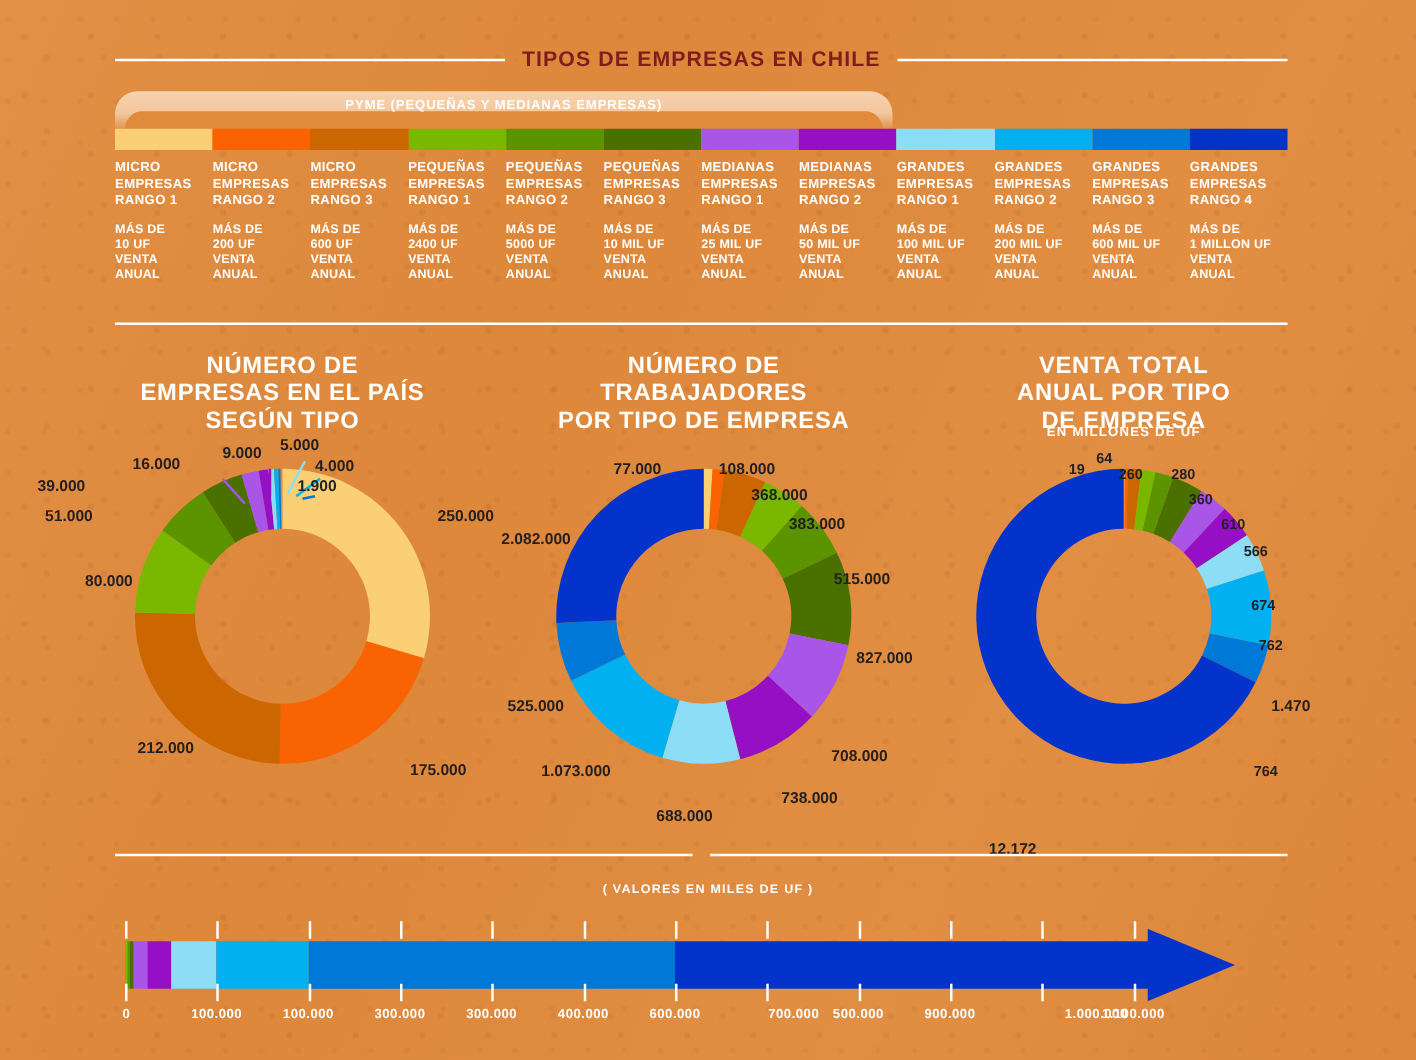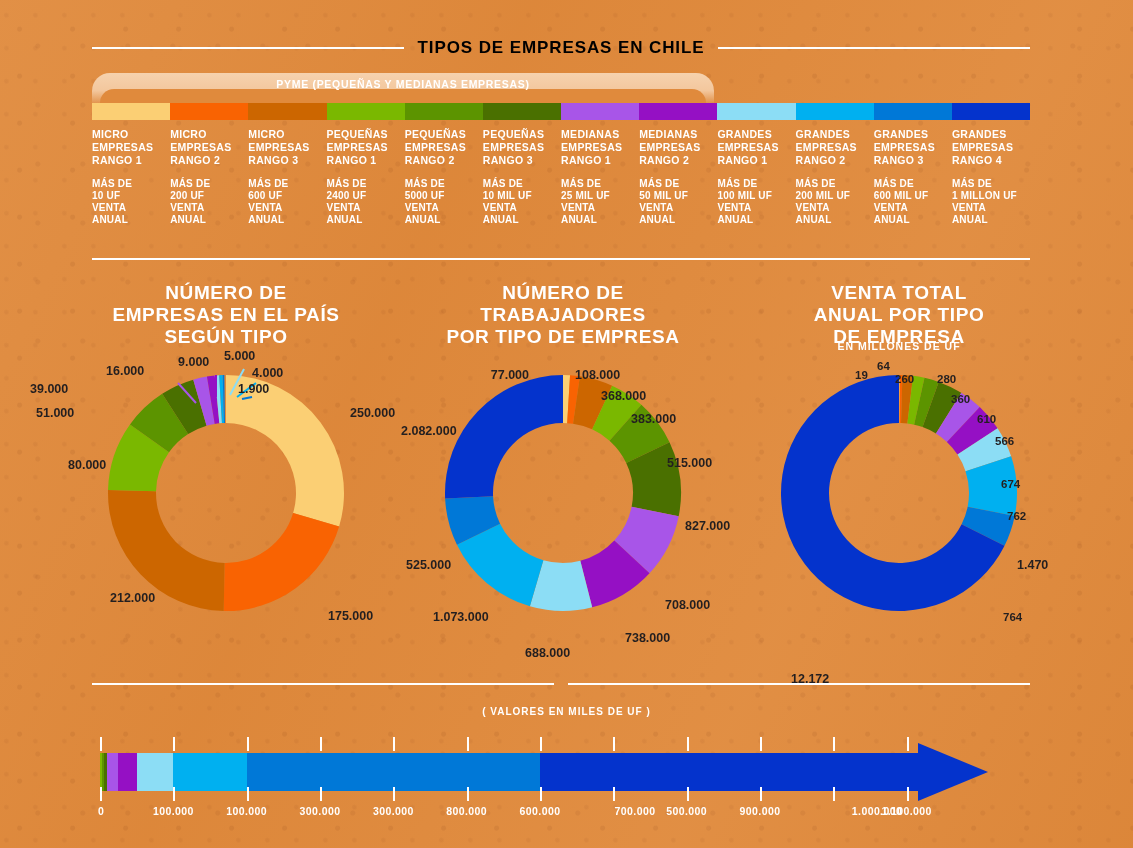--- a/index.html
+++ b/index.html
@@ -27,21 +27,21 @@
   .texture2{
     position:absolute;inset:0;pointer-events:none;z-index:0;
     background:linear-gradient(115deg, rgba(255,255,255,.05), rgba(160,80,20,.05) 35%, rgba(255,255,255,.04) 70%, rgba(150,75,18,.06));
   }
   .page{position:relative;z-index:2;width:1133px;height:848px;}
 
   
   .sec-head{position:absolute;display:flex;align-items:center;gap:14px;}
   .sec-head .rule{flex:1 1 auto;height:2px;background:#ffffff;}
   .sec-head .txt{
-    color:#000000;font-weight:bold;letter-spacing:.9px;white-space:nowrap;
+    color:#7f1d1d;font-weight:bold;letter-spacing:.9px;white-space:nowrap;
     font-size:17px;
   }
   .sec-sub{
     position:absolute;color:#fff;font-size:10px;font-weight:bold;letter-spacing:1px;
     text-align:center;width:100%;
   }
 
   
   .pyme{
     position:absolute;left:92px;top:73px;width:622px;height:32px;
@@ -380,21 +380,21 @@
       <div class="tick bot" style="left: 154.667px;"></div>
       <div class="axlabel" style="left: 154.667px;">100.000</div>
       <div class="tick top" style="left: 228px;"></div>
       <div class="tick bot" style="left: 228px;"></div>
       <div class="axlabel" style="left: 228px;">300.000</div>
       <div class="tick top" style="left: 301.333px;"></div>
       <div class="tick bot" style="left: 301.333px;"></div>
       <div class="axlabel" style="left: 301.333px;">300.000</div>
       <div class="tick top" style="left: 374.667px;"></div>
       <div class="tick bot" style="left: 374.667px;"></div>
-      <div class="axlabel" style="left: 374.667px;">800.000</div>
+      <div class="axlabel" style="left: 374.667px;">400.000</div>
       <div class="tick top" style="left: 448px;"></div>
       <div class="tick bot" style="left: 448px;"></div>
       <div class="axlabel" style="left: 448px;">600.000</div>
       <div class="tick top" style="left: 521.333px;"></div>
       <div class="tick bot" style="left: 521.333px;"></div>
       <div class="axlabel" style="left: 543px; text-align: right;">700.000</div>
       <div class="tick top" style="left: 594.667px;"></div>
       <div class="tick bot" style="left: 594.667px;"></div>
       <div class="axlabel" style="left: 594.667px;">500.000</div>
       <div class="tick top" style="left: 668px;"></div>

